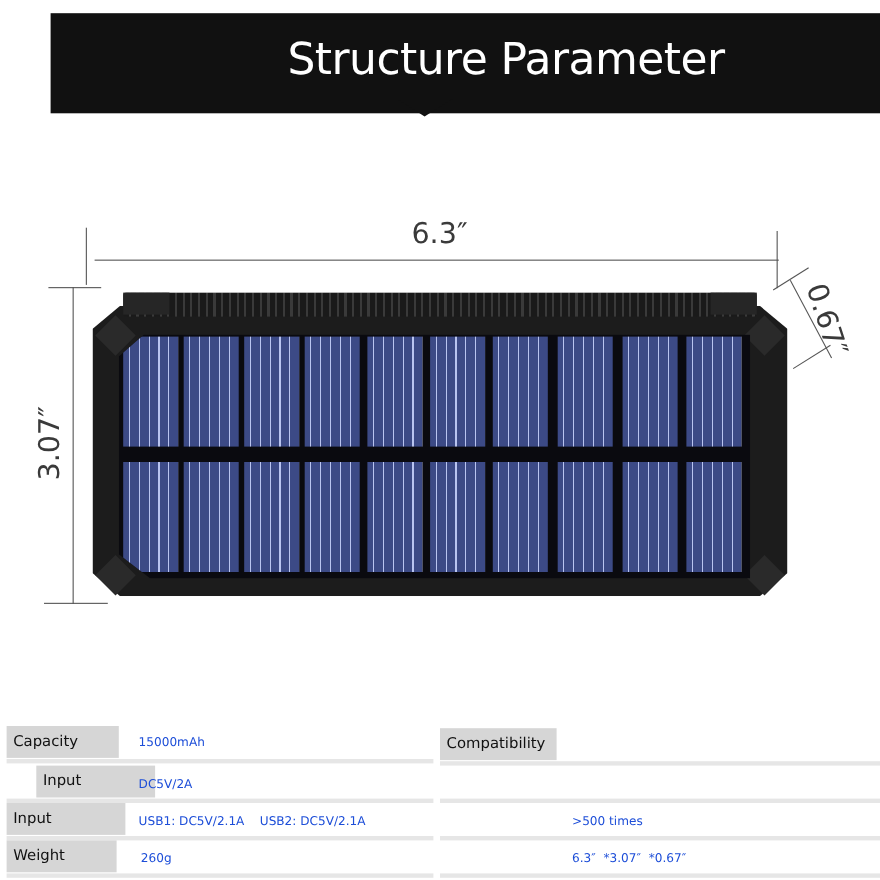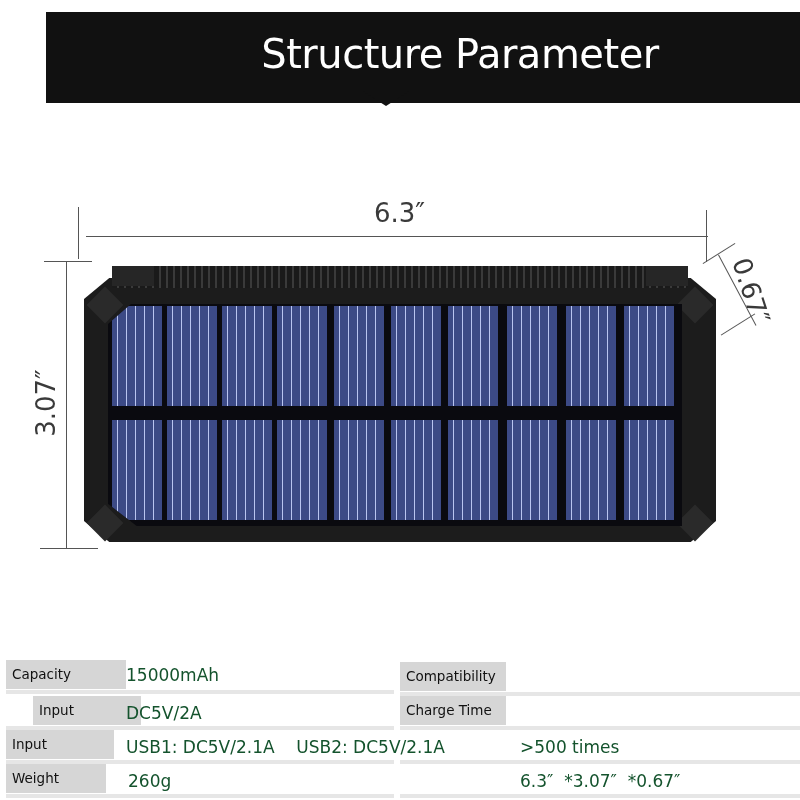--- a/index.html
+++ b/index.html
@@ -25,22 +25,22 @@
   .panel { position: absolute; left: 24px; top: 38px; width: 574px; height: 222px; background: #0a0a0f;
     clip-path: polygon(4% 0, 100% 0, 100% 100%, 5% 100%, 0 90%, 0 9%); }
   .cell { position: absolute; width: 50px; height: 100px;
     background: repeating-linear-gradient(90deg, #3c4a86 0 5px, #b9c4f0 5px 6px, #3c4a86 6px 9px); }
   .corner { position: absolute; width: 26px; height: 26px; background: #2a2a2a; }
 
   .spec-table { position: absolute; top: 660px; }
   .spec-row { position: absolute; left: 0; height: 29px; }
   .spec-label { position: absolute; left: 0; top: 0; height: 29px; background: #d6d6d6; color: #111;
     font-family: "DejaVu Sans", sans-serif; font-size: 13.5px; line-height: 28px; padding-left: 6px; box-sizing: border-box; }
-  .spec-value { position: absolute; top: 2px; height: 29px; color: #14532d; font-family: "DejaVu Sans", sans-serif;
-    font-size: 17px; line-height: 30px; white-space: pre; }
+  .spec-value { position: absolute; top: 2px; height: 29px; color: #1d4ed8; font-family: "DejaVu Sans", sans-serif;
+    font-size: 11px; line-height: 30px; white-space: pre; }
   .spec-sep { position: absolute; left: 0; height: 4px; background: #e6e6e6; }
 </style>
 </head>
 <body>
 
 <div class="header">
   <div class="header-title">Structure Parameter</div>
 </div>
 <div class="header-notch"></div>
 
@@ -96,21 +96,21 @@
     <div class="cell" style="left:283px; top:116px;"></div>
     <div class="cell" style="left:340px; top:116px;"></div>
     <div class="cell" style="left:399px; top:116px;"></div>
     <div class="cell" style="left:458px; top:116px;"></div>
     <div class="cell" style="left:516px; top:116px;"></div>
   </div>
 </div>
 
 <div class="spec-table" style="left:6px; width:388px;">
   <div class="spec-row" style="top:0; width:388px;">
-    <div class="spec-label" style="width:120px;">Capacity</div>
+    <div class="spec-label" style="width:102px;">Capacity</div>
     <div class="spec-value" style="left:120px; top:0;">15000mAh</div>
   </div>
   <div class="spec-sep" style="top:30px; width:388px;"></div>
   <div class="spec-row" style="top:36px; width:388px;">
     <div class="spec-label" style="width:108px;margin-left:27px;">Input</div>
     <div class="spec-value" style="left:120px;">DC5V/2A</div>
   </div>
   <div class="spec-sep" style="top:66px; width:388px;"></div>
   <div class="spec-row" style="top:70px; width:388px;">
     <div class="spec-label" style="width:108px;">Input</div>
@@ -123,21 +123,20 @@
   </div>
   <div class="spec-sep" style="top:134px; width:388px;"></div>
 </div>
 
 <div class="spec-table" style="left:400px; width:400px;">
   <div class="spec-row" style="top:2px; width:400px;">
     <div class="spec-label" style="width:106px;">Compatibility</div>
   </div>
   <div class="spec-sep" style="top:32px; width:400px;"></div>
   <div class="spec-row" style="top:36px; width:400px;">
-    <div class="spec-label" style="width:106px;">Charge Time</div>
   </div>
   <div class="spec-sep" style="top:66px; width:400px;"></div>
   <div class="spec-row" style="top:70px; width:400px;">
     <div class="spec-value" style="left:120px;">&gt;500 times</div>
   </div>
   <div class="spec-sep" style="top:100px; width:400px;"></div>
   <div class="spec-row" style="top:104px; width:400px;">
     <div class="spec-value" style="left:120px;">6.3″  *3.07″  *0.67″</div>
   </div>
   <div class="spec-sep" style="top:134px; width:400px;"></div>

